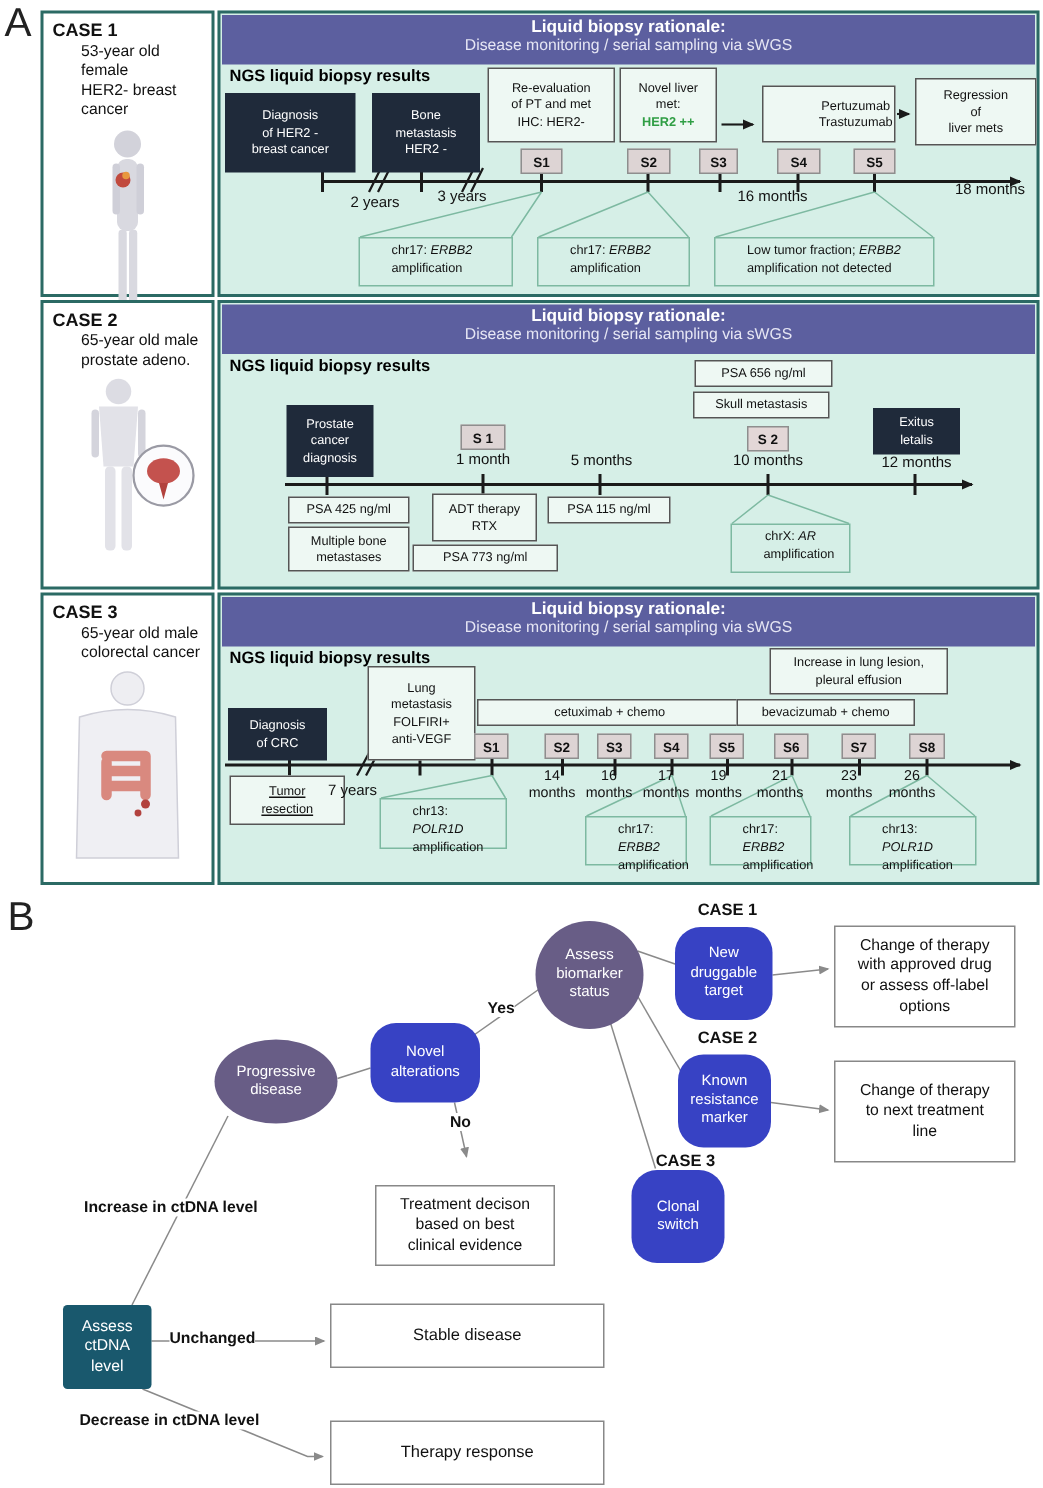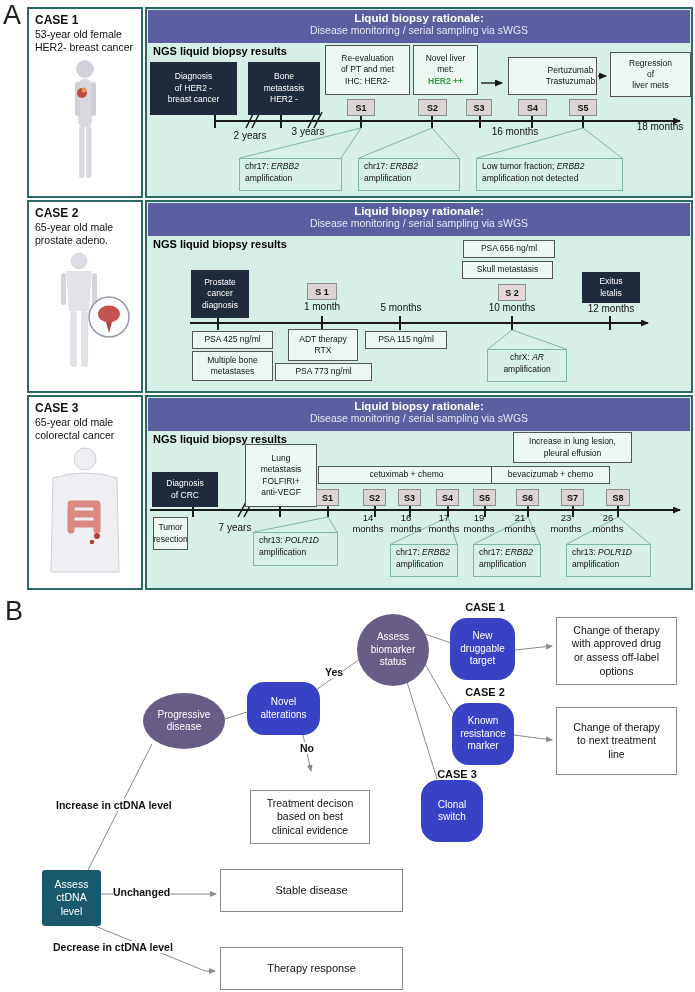--- a/index.html
+++ b/index.html
@@ -3,34 +3,34 @@
 <meta charset="utf-8">
 <style>
   html,body{margin:0;padding:0;background:#fff;}
   #fig{position:relative;width:695px;height:992px;background:#fff;
        font-family:"Liberation Sans",sans-serif;color:#111;overflow:hidden;}
   .abs{position:absolute;}
   .z1{z-index:1}.z5{z-index:5}.z10{z-index:10}
   .panel-label{font-size:27px;color:#222;}
   .caseL{border:2px solid #2b6a64;background:#fff;box-sizing:border-box;padding:4px 6px;}
   .caseL .cl-title{font-weight:bold;font-size:12px;}
-  .caseL .cl-desc{font-size:10.5px;line-height:1.25;white-space:pre-line;margin-top:1px;}
+  .caseL .cl-desc{font-size:10.5px;line-height:1.25;white-space:pre-line;margin-top:1px;margin-left:19px;}
   .panel{border:2px solid #2b6a64;background:#d6efe7;box-sizing:border-box;}
   .hdr{position:absolute;left:1px;right:1px;top:1px;height:33px;background:#5c5f9f;color:#fff;text-align:center;}
   .hdr .t1{font-weight:bold;font-size:11.5px;padding-top:2px;}
   .hdr .t2{font-size:10.5px;color:#e6e6f4;}
   .ngs{position:absolute;left:6px;top:36px;font-weight:bold;font-size:11px;color:#000;}
   .dbox{background:#1f2a3a;color:#fff;display:flex;align-items:center;justify-content:center;
         text-align:center;font-size:8.5px;line-height:1.35;white-space:pre-line;box-sizing:border-box;}
   .wbox{background:#eef8f3;border:1px solid #555;display:flex;flex-direction:column;align-items:center;
         justify-content:center;text-align:center;font-size:8.5px;line-height:1.3;white-space:pre-line;
         box-sizing:border-box;color:#111;}
   .sbox{background:#ddd4d4;border:1px solid #8e8e8e;font-weight:bold;font-size:9px;display:flex;
         align-items:center;justify-content:center;box-sizing:border-box;}
-  .callout{border:1px solid #7db9a1;font-size:8.5px;line-height:1.4;padding:2px 5px;color:#111;box-sizing:border-box;}
+  .callout{border:1px solid #7db9a1;font-size:8.5px;line-height:1.4;padding:2px 21px;color:#111;box-sizing:border-box;}
   .callout .gene{font-style:italic;}
   .tlabel{font-size:10px;color:#111;text-align:center;white-space:pre-line;line-height:1.15;}
   .her2green{color:#2f9e44;font-weight:bold;}
   
   .ellipse{background:#685d86;color:#fff;border-radius:50%;display:flex;align-items:center;justify-content:center;
            text-align:center;font-size:10px;line-height:1.25;white-space:pre-line;}
   .bluenode{background:#3742c4;color:#fff;border-radius:17px;display:flex;align-items:center;justify-content:center;
             text-align:center;font-size:10px;line-height:1.25;white-space:pre-line;}
   .tealnode{background:#19586d;color:#fff;border-radius:3px;display:flex;align-items:center;justify-content:center;
             text-align:center;font-size:10.5px;line-height:1.3;white-space:pre-line;}
@@ -232,21 +232,21 @@
   <div class="abs dbox z10" style="left:152px;top:472px;width:66px;height:35px;">Diagnosis
 of CRC</div>
   <div class="abs wbox z10" style="left:245px;top:444px;width:72px;height:63px;">Lung
 metastasis
 FOLFIRI+
 anti-VEGF</div>
   <div class="abs wbox z10" style="left:318px;top:466px;width:177px;height:18px;">cetuximab + chemo</div>
   <div class="abs wbox z10" style="left:513px;top:432px;width:119px;height:31px;">Increase in lung lesion,
 pleural effusion</div>
   <div class="abs wbox z10" style="left:491px;top:466px;width:119px;height:18px;">bevacizumab + chemo</div>
-  <div class="abs wbox z10" style="left:153px;top:517px;width:35px;height:33px;">Tumor
+  <div class="abs wbox z10" style="left:153px;top:517px;width:77px;height:33px;text-decoration:underline;">Tumor
 resection</div>
   <div class="abs tlabel z10" style="left:213px;top:522px;width:44px;">7 years</div>
 
   <div class="abs sbox z10" style="left:316px;top:489px;width:23px;height:17px;">S1</div>
   <div class="abs sbox z10" style="left:363px;top:489px;width:23px;height:17px;">S2</div>
   <div class="abs sbox z10" style="left:398px;top:489px;width:23px;height:17px;">S3</div>
   <div class="abs sbox z10" style="left:436px;top:489px;width:23px;height:17px;">S4</div>
   <div class="abs sbox z10" style="left:473px;top:489px;width:23px;height:17px;">S5</div>
   <div class="abs sbox z10" style="left:516px;top:489px;width:23px;height:17px;">S6</div>
   <div class="abs sbox z10" style="left:561px;top:489px;width:23px;height:17px;">S7</div>

